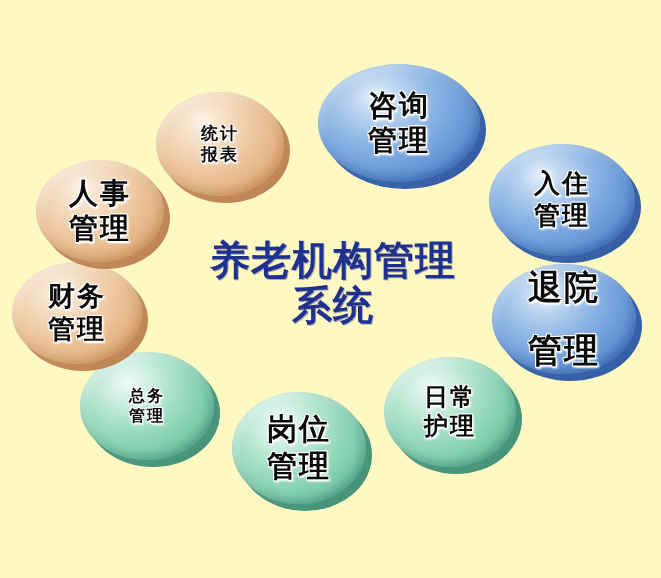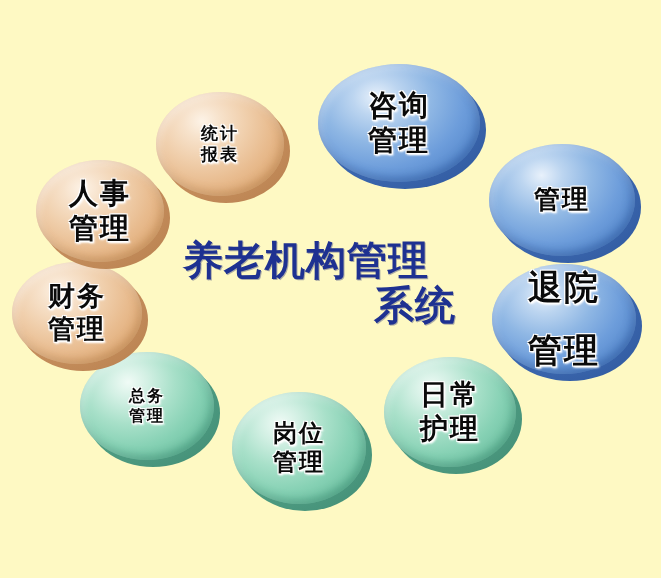--- a/index.html
+++ b/index.html
@@ -16,34 +16,34 @@
     position: relative;
     width: 661px;
     height: 578px;
     background: #ffffff;
     overflow: hidden;
   }
 
   
   .center-title {
     position: absolute;
-    left: 156px;
+    left: 183px;
     top: 238px;
     width: 300px;
     text-align: center;
     color: #1e3191;
     font-weight: bold;
     font-size: 40px;
     line-height: 1.12;
     letter-spacing: 1px;
     text-shadow: 1px 1px 0 rgba(20,30,110,0.35);
     user-select: none;
   }
   .center-title .line1 { display: block; }
-  .center-title .line2 { display: block; text-align: right; }
+  .center-title .line2 { display: block; }
 
   
   .node {
     position: absolute;
     display: block;
   }
   
   .node .rim {
     position: absolute;
     left: 6px;
@@ -128,43 +128,44 @@
         <div class="face"></div>
         <div class="label" style="font-size: 29px;">
           <span>咨询</span>
           <span>管理</span>
         </div>
       </div>
       <div class="node theme-blue" style="left: 489px; top: 144px; width: 146px; height: 112px;">
         <div class="rim"></div>
         <div class="face"></div>
         <div class="label" style="font-size: 26px;">
+          <span>入住</span>
           <span>管理</span>
         </div>
       </div>
       <div class="node theme-blue" style="left: 492px; top: 264px; width: 144px; height: 110px;">
         <div class="rim"></div>
         <div class="face"></div>
         <div class="label" style="font-size: 34px; gap: 22px;">
           <span>退院</span>
           <span>管理</span>
         </div>
       </div>
       <div class="node theme-green" style="left: 384px; top: 357px; width: 132px; height: 110px;">
         <div class="rim"></div>
         <div class="face"></div>
-        <div class="label" style="font-size: 28px;">
+        <div class="label" style="font-size: 24px;">
           <span>日常</span>
           <span>护理</span>
         </div>
       </div>
       <div class="node theme-green" style="left: 232px; top: 392px; width: 134px; height: 112px;">
         <div class="rim"></div>
         <div class="face"></div>
-        <div class="label" style="font-size: 24px;">
+        <div class="label" style="font-size: 30px;">
           <span>岗位</span>
           <span>管理</span>
         </div>
       </div>
       <div class="node theme-green" style="left: 80px; top: 352px; width: 134px; height: 108px;">
         <div class="rim"></div>
         <div class="face"></div>
         <div class="label" style="font-size: 16px;">
           <span>总务</span>
           <span>管理</span>

